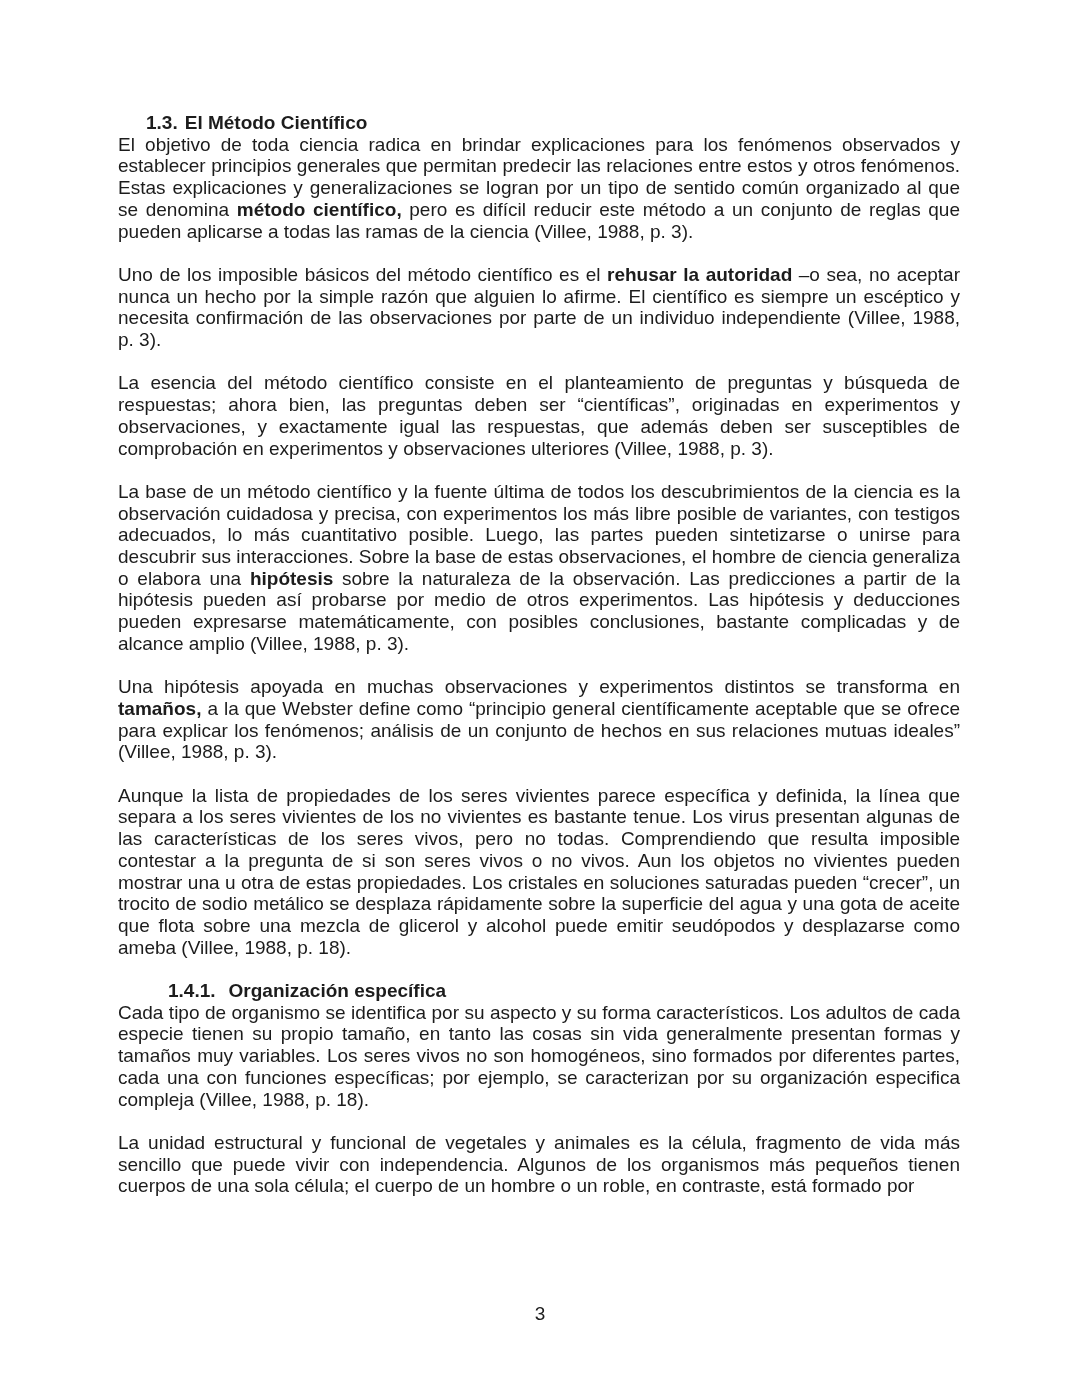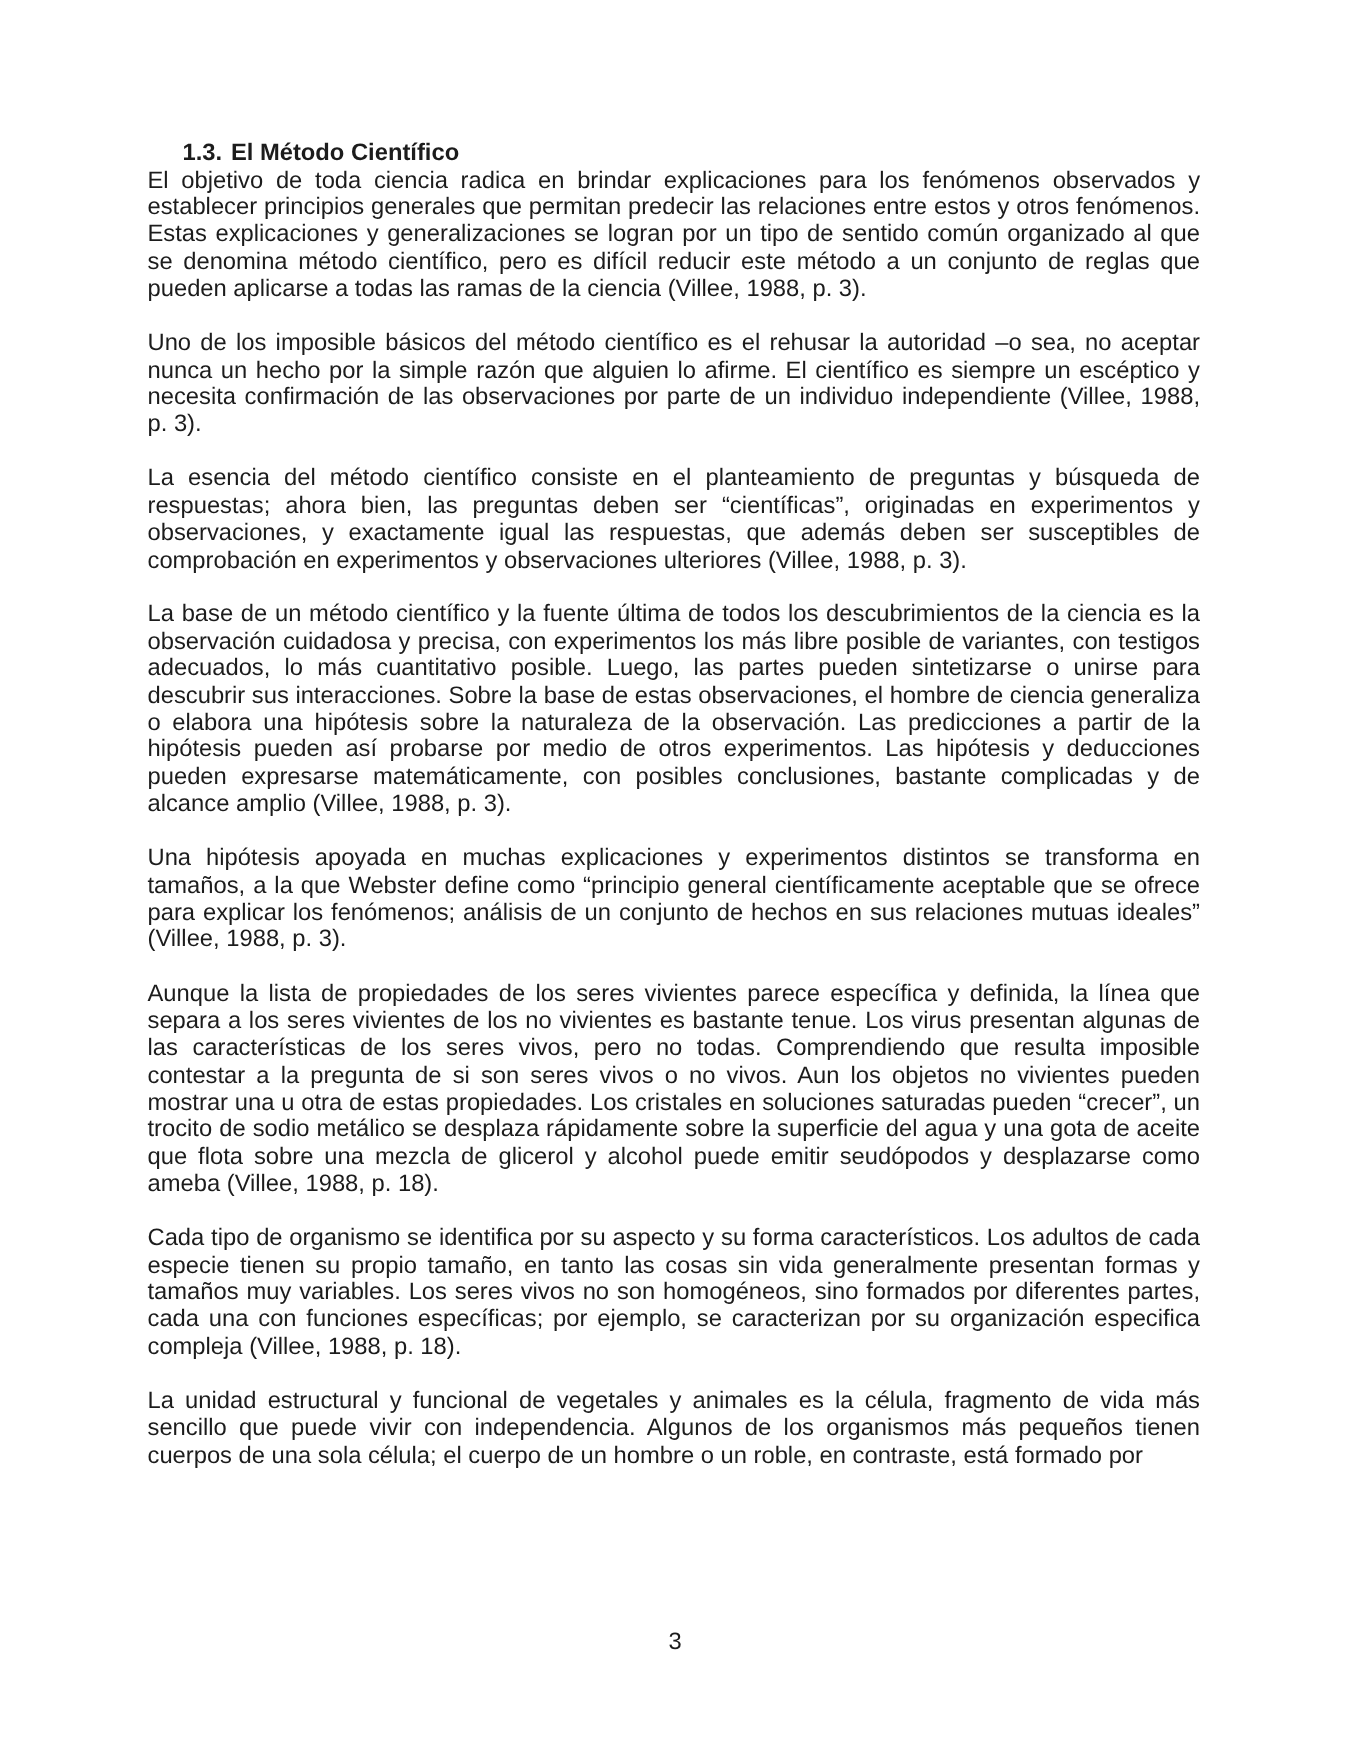--- a/index.html
+++ b/index.html
@@ -33,21 +33,21 @@
     font-weight: bold;
     text-align: left;
     margin: 0;
     font-size: 19px;
     line-height: 21.7px;
   }
   .heading.level-2 { padding-left: 28px; }
   .heading.level-3 { padding-left: 50px; }
   .heading .h-num { margin-right: 7px; }
   .heading.level-3 .h-num { margin-right: 13px; }
-  .bold { font-weight: normal; }
+  .bold { font-weight: bold; }
   .footer {
     position: absolute;
     left: 0;
     top: 1303px;
     width: 100%;
     text-align: center;
     font-size: 19px;
     line-height: 21.7px;
   }
 </style>
@@ -60,25 +60,26 @@
     <h2 class="heading level-2"><span class="h-num">1.3.</span><span>El Método Científico</span></h2>
 
     <p class="para"><span>El objetivo de toda ciencia radica en brindar explicaciones para los fenómenos observados y establecer principios generales que permitan predecir las relaciones entre estos y otros fenómenos. Estas explicaciones y generalizaciones se logran por un tipo de sentido común organizado al que se denomina </span><span class="bold">método científico,</span><span> pero es difícil reducir este método a un conjunto de reglas que pueden aplicarse a todas las ramas de la ciencia (Villee, 1988, p. 3).</span></p>
 
     <p class="para"><span>Uno de los imposible básicos del método científico es el </span><span class="bold">rehusar la autoridad</span><span> –o sea, no aceptar nunca un hecho por la simple razón que alguien lo afirme. El científico es siempre un escéptico y necesita confirmación de las observaciones por parte de un individuo independiente (Villee, 1988, p. 3).</span></p>
 
     <p class="para"><span>La esencia del método científico consiste en el planteamiento de preguntas y búsqueda de respuestas; ahora bien, las preguntas deben ser “científicas”, originadas en experimentos y observaciones, y exactamente igual las respuestas, que además deben ser susceptibles de comprobación en experimentos y observaciones ulteriores (Villee, 1988, p. 3).</span></p>
 
     <p class="para"><span>La base de un método científico y la fuente última de todos los descubrimientos de la ciencia es la observación cuidadosa y precisa, con experimentos los más libre posible de variantes, con testigos adecuados, lo más cuantitativo posible. Luego, las partes pueden sintetizarse o unirse para descubrir sus interacciones. Sobre la base de estas observaciones, el hombre de ciencia generaliza o elabora una </span><span class="bold">hipótesis</span><span> sobre la naturaleza de la observación. Las predicciones a partir de la hipótesis pueden así probarse por medio de otros experimentos. Las hipótesis y deducciones pueden expresarse matemáticamente, con posibles conclusiones, bastante complicadas y de alcance amplio (Villee, 1988, p. 3).</span></p>
 
-    <p class="para"><span>Una hipótesis apoyada en muchas explicaciones y experimentos distintos se transforma en </span><span class="bold">tamaños,</span><span> a la que Webster define como “principio general científicamente aceptable que se ofrece para explicar los fenómenos; análisis de un conjunto de hechos en sus relaciones mutuas ideales” (Villee, 1988, p. 3).</span></p>
+    <p class="para"><span>Una hipótesis apoyada en muchas observaciones y experimentos distintos se transforma en </span><span class="bold">tamaños,</span><span> a la que Webster define como “principio general científicamente aceptable que se ofrece para explicar los fenómenos; análisis de un conjunto de hechos en sus relaciones mutuas ideales” (Villee, 1988, p. 3).</span></p>
 
 
     <p class="para"><span>Aunque la lista de propiedades de los seres vivientes parece específica y definida, la línea que separa a los seres vivientes de los no vivientes es bastante tenue. Los virus presentan algunas de las características de los seres vivos, pero no todas. Comprendiendo que resulta imposible contestar a la pregunta de si son seres vivos o no vivos. Aun los objetos no vivientes pueden mostrar una u otra de estas propiedades. Los cristales en soluciones saturadas pueden “crecer”, un trocito de sodio metálico se desplaza rápidamente sobre la superficie del agua y una gota de aceite que flota sobre una mezcla de glicerol y alcohol puede emitir seudópodos y desplazarse como ameba (Villee, 1988, p. 18).</span></p>
 
+    <h3 class="heading level-3"><span class="h-num">1.4.1.</span><span>Organización específica</span></h3>
 
     <p class="para"><span>Cada tipo de organismo se identifica por su aspecto y su forma característicos. Los adultos de cada especie tienen su propio tamaño, en tanto las cosas sin vida generalmente presentan formas y tamaños muy variables. Los seres vivos no son homogéneos, sino formados por diferentes partes, cada una con funciones específicas; por ejemplo, se caracterizan por su organización especifica compleja (Villee, 1988, p. 18).</span></p>
 
     <p class="para"><span>La unidad estructural y funcional de vegetales y animales es la célula, fragmento de vida más sencillo que puede vivir con independencia. Algunos de los organismos más pequeños tienen cuerpos de una sola célula; el cuerpo de un hombre o un roble, en contraste, está formado por</span></p>
 
   </div>
 
   <div class="footer"><span>3</span></div>
 </div>
 

